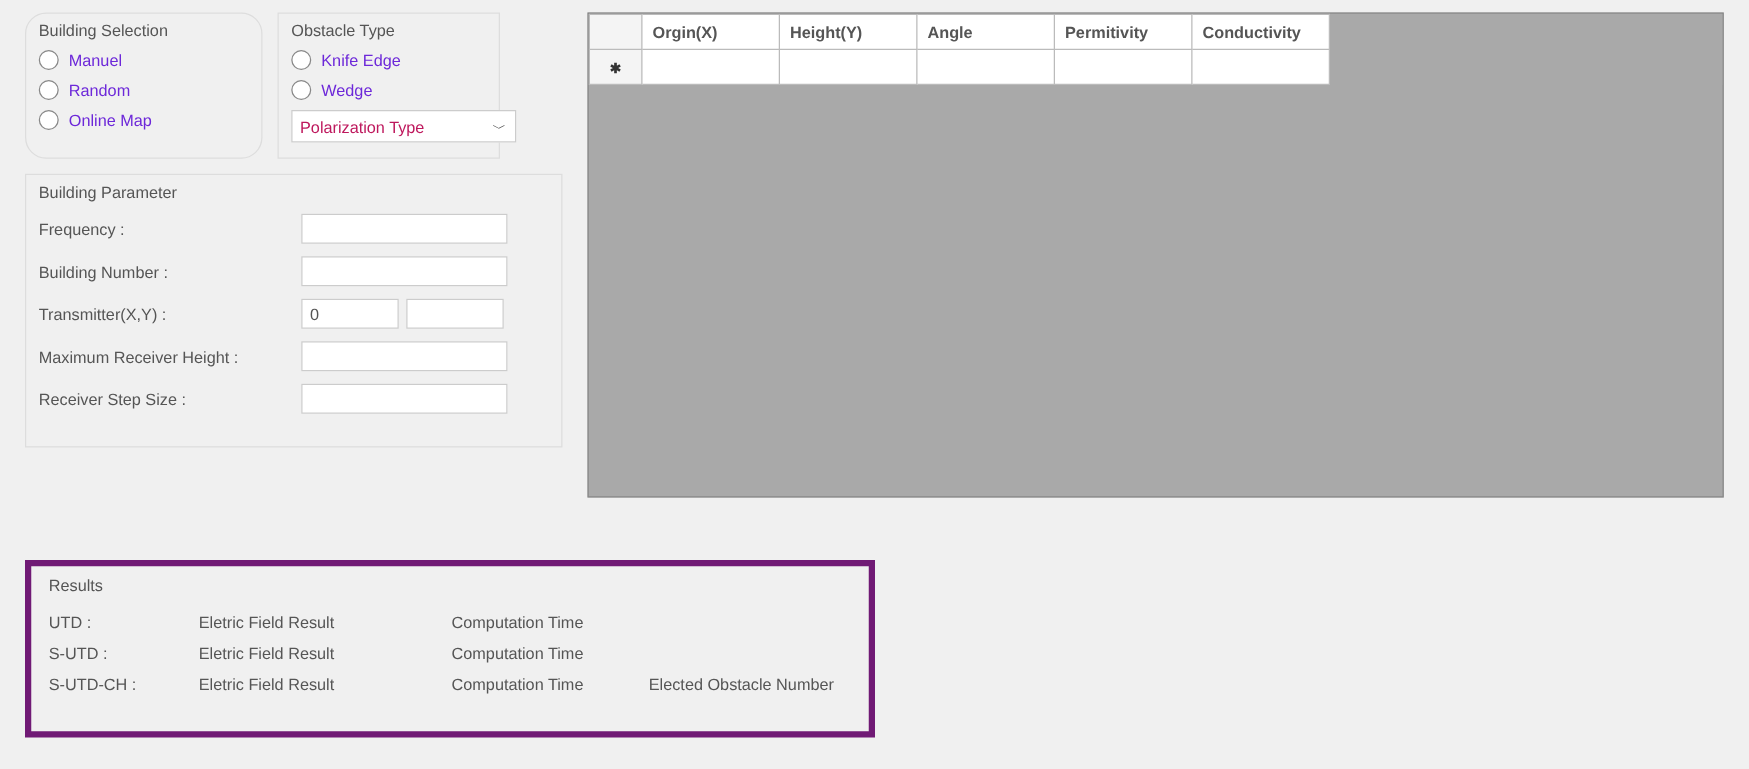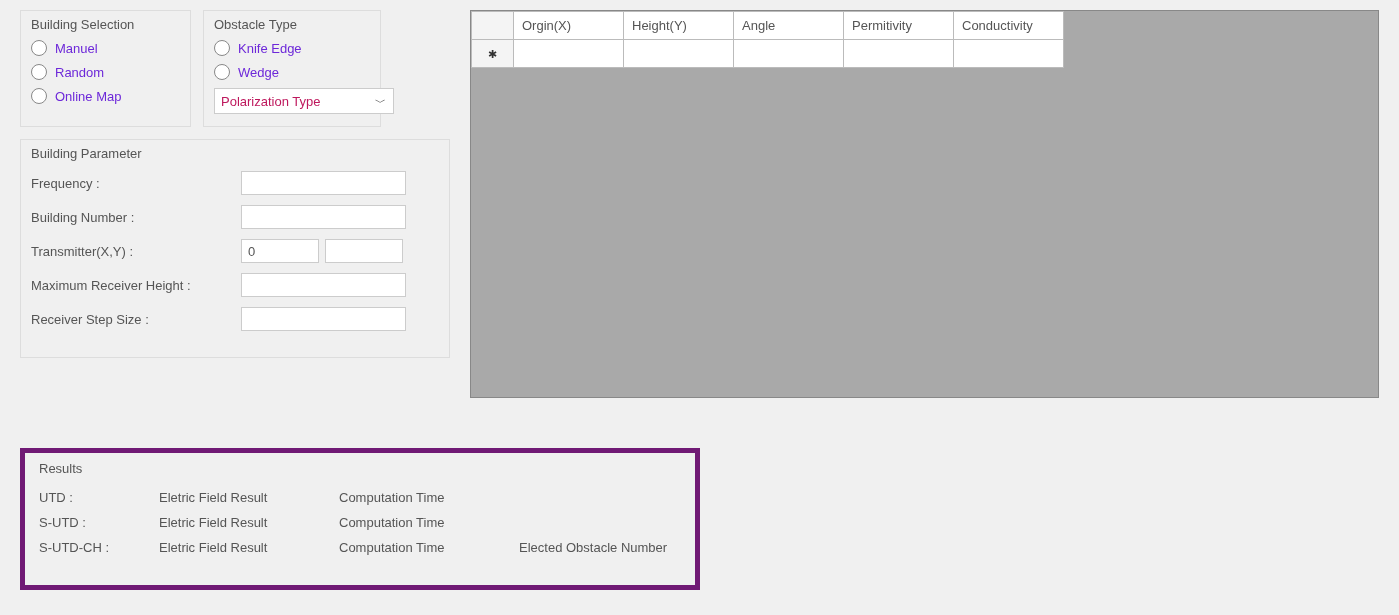--- a/index.html
+++ b/index.html
@@ -81,21 +81,21 @@
 
     .select-arrow {
       position: absolute;
       right: 8px;
       top: 7px;
       pointer-events: none;
       font-size: 11px;
       color: #444;
     }
 
-    .building-selection-box { width: 171px; }
+    .building-selection-box { width: 190px; border-radius: 17px; }
     .obstacle-box { width: 178px; }
 
     .building-param-box {
       width: 430px;
       padding-bottom: 16px;
     }
 
     .param-row {
       display: flex;
       align-items: center;
@@ -138,21 +138,21 @@
     }
 
     .grid-table {
       border-collapse: collapse;
       background: #fff;
     }
 
     .grid-table th, .grid-table td {
       border: 1px solid #bbb;
       height: 28px;
-      font-weight: normal;
+      font-weight: bold;
       text-align: left;
       padding: 4px 8px;
       font-size: 13px;
       color: #555;
       background: #fff;
     }
 
     .grid-table th.row-header, .grid-table td.row-header {
       width: 42px;
       background: #f4f4f4;
@@ -180,21 +180,21 @@
     }
 
     .result-row {
       display: flex;
       gap: 30px;
       margin: 10px 0;
     }
 
     .result-method { width: 90px; }
     .result-field { width: 150px; }
-    .result-time { width: 150px; }
+    .result-time { width: 150px; text-align: center; }
     .result-extra { }
   </style>
 </head>
 <body>
 
 <div class="top-row">
   <div class="left-column">
 
     <div class="two-boxes">
       <div class="group-box building-selection-box">

